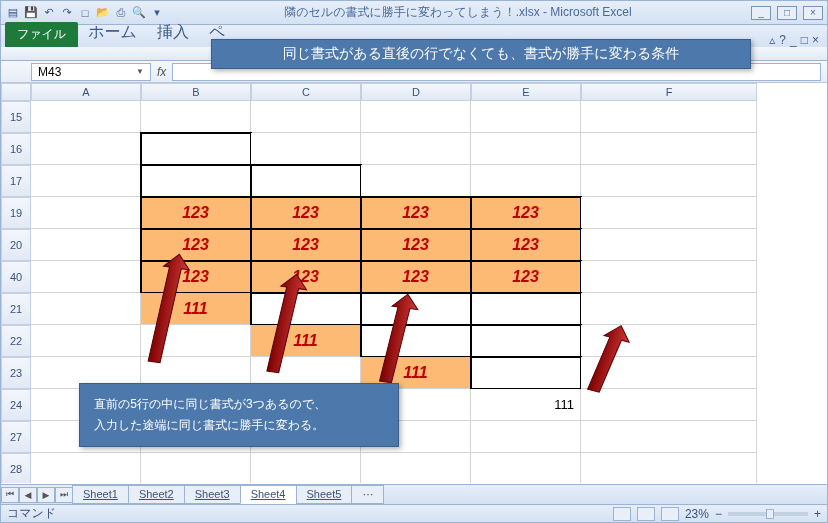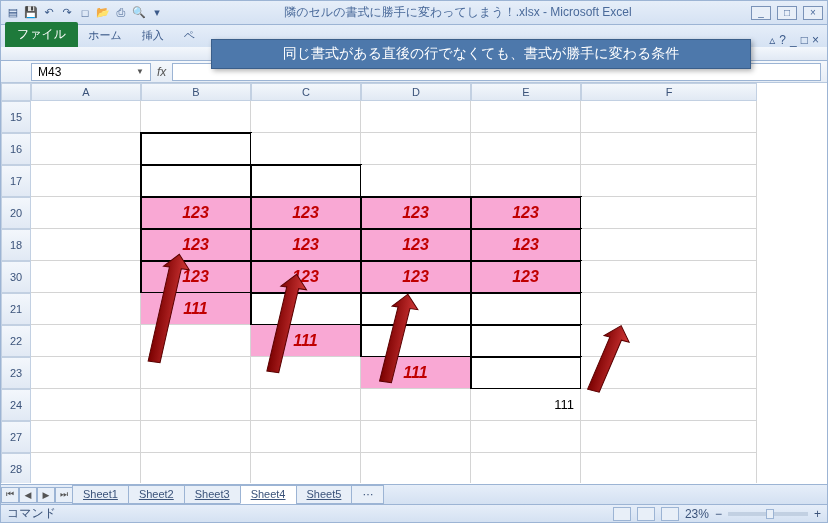--- a/index.html
+++ b/index.html
@@ -5,40 +5,40 @@
 *{margin:0;padding:0;box-sizing:border-box;font-family:"MS PGothic","Meiryo",sans-serif;font-size:12px;}
 body{background:#fff;width:828px;height:523px;overflow:hidden;position:relative;border:1px solid #9cb4d4;}
 .titlebar{height:24px;background:linear-gradient(#e6eef9,#d5e2f3);display:flex;align-items:center;padding:0 4px;border-bottom:1px solid #9cb4d4;}
 .qat{display:flex;gap:2px;align-items:center;}
 .qat span{width:16px;height:16px;display:flex;align-items:center;justify-content:center;color:#3b5a8a;font-size:11px;}
 .title{flex:1;text-align:center;color:#4a6a9a;font-size:12px;}
 .winbtns{display:flex;gap:6px;}
 .winbtns span{width:20px;height:14px;border:1px solid #7a93b8;display:flex;align-items:center;justify-content:center;color:#4a6a9a;font-size:10px;background:#e8eff8;}
 .ribbon-tabs{height:22px;background:linear-gradient(#e6eef9,#d5e2f3);display:flex;align-items:flex-end;padding-left:4px;}
 .file-tab{background:#1e7a3b;color:#fff;padding:4px 12px;font-size:12px;border-radius:2px 2px 0 0;}
-.tab{padding:4px 10px;color:#3b5a8a;font-size:11px;}
+.tab{padding:4px 10px;color:#3b5a8a;font-size:16px;}
 .ribbon-help{margin-left:auto;padding:0 8px;color:#3b5a8a;display:flex;gap:4px;}
 .ribbon-area{height:14px;background:linear-gradient(#f3f7fc,#e1e9f4);border-bottom:1px solid #9cb4d4;}
 .callout-top{position:absolute;top:38px;left:210px;width:540px;height:30px;background:#4d78ab;border:1px solid #3a5e8a;display:flex;align-items:center;justify-content:center;color:#fff;font-size:14px;box-shadow:2px 2px 5px rgba(0,0,0,.3);z-index:50;}
 .namebox-row{height:22px;background:linear-gradient(#f5f8fc,#e6edf6);border-bottom:1px solid #b7c8de;display:flex;align-items:center;}
 .namebox{width:120px;height:18px;background:#fff;border:1px solid #9cb4d4;margin-left:30px;display:flex;align-items:center;padding:0 6px;font-size:12px;}
 .namebox .dd{margin-left:auto;font-size:8px;color:#555;}
 .fx{margin-left:6px;color:#555;font-style:italic;}
 .formula{flex:1;height:18px;background:#fff;border:1px solid #9cb4d4;margin:0 6px;}
 .grid-wrap{position:relative;height:400px;overflow:hidden;background:#fff;}
 .grid{position:relative;}
 .colheads{display:flex;height:18px;}
 .rowhead,.colhead{background:linear-gradient(#f3f7fc,#e1e9f4);border:1px solid #c2d0e2;display:flex;align-items:center;justify-content:center;color:#3b537a;font-size:11px;}
 .corner{width:30px;height:18px;background:linear-gradient(#f3f7fc,#e1e9f4);border:1px solid #c2d0e2;}
 .colhead{height:18px;}
 .rows{}
 .row{display:flex;height:32px;}
 .rowhead{width:30px;}
 .cell{border-right:1px solid #d4d4d4;border-bottom:1px solid #d4d4d4;background:#fff;display:flex;align-items:center;justify-content:center;font-size:14px;}
-.yellow{background:#f9a8d4;}
+.yellow{background:#fdba74;}
 .redtext{color:#c00000;font-weight:bold;font-style:italic;font-size:16px;}
 .blackbox{outline:2px solid #000;outline-offset:-1px;}
 .plain{color:#000;font-size:13px;justify-content:flex-end;padding-right:6px;}
 .arrow{position:absolute;z-index:40;pointer-events:none;}
 .callout{position:absolute;background:#4d78ab;border:1px solid #3a5e8a;color:#fff;padding:10px 14px;font-size:13px;line-height:1.6;box-shadow:2px 2px 5px rgba(0,0,0,.3);z-index:45;}
 .sheets{position:absolute;bottom:18px;left:0;right:0;height:20px;background:linear-gradient(#e6eef9,#d4e1f2);border-top:1px solid #9cb4d4;display:flex;align-items:center;}
 .sheet-nav{display:flex;gap:0;}
 .sheet-nav span{width:18px;height:16px;border:1px solid #9cb4d4;background:#e8eff8;display:flex;align-items:center;justify-content:center;font-size:9px;color:#555;}
 .sheet-tab{padding:2px 10px;border:1px solid #9cb4d4;background:#e8eff8;font-size:11px;color:#3b537a;margin-left:-1px;text-decoration:underline;}
 .sheet-tab.active{background:#fff;border-bottom:1px solid #fff;}
@@ -130,39 +130,39 @@
         <div class="row">
           <div class="rowhead">17</div>
           <div class="cell" style="width:110px"></div>
           <div class="cell blackbox" style="width:110px"></div>
           <div class="cell blackbox" style="width:110px"></div>
           <div class="cell" style="width:110px"></div>
           <div class="cell" style="width:110px"></div>
           <div class="cell" style="width:176px"></div>
         </div>
         <div class="row">
+          <div class="rowhead">19</div>
+          <div class="cell" style="width:110px"></div>
+          <div class="cell yellow redtext blackbox" style="width:110px">123</div>
+          <div class="cell yellow redtext blackbox" style="width:110px">123</div>
+          <div class="cell yellow redtext blackbox" style="width:110px">123</div>
+          <div class="cell yellow redtext blackbox" style="width:110px">123</div>
+          <div class="cell" style="width:176px"></div>
+        </div>
+        <div class="row">
           <div class="rowhead">20</div>
           <div class="cell" style="width:110px"></div>
           <div class="cell yellow redtext blackbox" style="width:110px">123</div>
           <div class="cell yellow redtext blackbox" style="width:110px">123</div>
           <div class="cell yellow redtext blackbox" style="width:110px">123</div>
           <div class="cell yellow redtext blackbox" style="width:110px">123</div>
           <div class="cell" style="width:176px"></div>
         </div>
         <div class="row">
-          <div class="rowhead">18</div>
-          <div class="cell" style="width:110px"></div>
-          <div class="cell yellow redtext blackbox" style="width:110px">123</div>
-          <div class="cell yellow redtext blackbox" style="width:110px">123</div>
-          <div class="cell yellow redtext blackbox" style="width:110px">123</div>
-          <div class="cell yellow redtext blackbox" style="width:110px">123</div>
-          <div class="cell" style="width:176px"></div>
-        </div>
-        <div class="row">
-          <div class="rowhead">30</div>
+          <div class="rowhead">40</div>
           <div class="cell" style="width:110px"></div>
           <div class="cell yellow redtext blackbox" style="width:110px">123</div>
           <div class="cell yellow redtext blackbox" style="width:110px">123</div>
           <div class="cell yellow redtext blackbox" style="width:110px">123</div>
           <div class="cell yellow redtext blackbox" style="width:110px">123</div>
           <div class="cell" style="width:176px"></div>
         </div>
         <div class="row">
           <div class="rowhead">21</div>
           <div class="cell" style="width:110px"></div>
@@ -250,20 +250,22 @@
   <svg class="arrow" style="left:258px;top:190px" width="50" height="110">
     <polygon points="30,0 42,14 34,14 26,100 14,100 22,14 16,14" fill="url(#g1)" stroke="#5a0000" stroke-width="1" transform="rotate(8 25 55)"></polygon>
   </svg>
   <svg class="arrow" style="left:370px;top:210px" width="50" height="100">
     <polygon points="30,0 42,14 34,14 26,90 14,90 22,14 16,14" fill="url(#g1)" stroke="#5a0000" stroke-width="1" transform="rotate(8 25 50)"></polygon>
   </svg>
   <svg class="arrow" style="left:580px;top:240px" width="50" height="80">
     <polygon points="30,0 42,14 34,14 26,70 14,70 22,14 16,14" fill="url(#g1)" stroke="#5a0000" stroke-width="1" transform="rotate(15 25 40)"></polygon>
   </svg>
 
+  <div class="callout" style="left:78px;top:300px;width:320px"><span style="white-space:pre-line">直前の5行の中に同じ書式が3つあるので、
+入力した途端に同じ書式に勝手に変わる。</span></div>
 </div>
 
 <div class="sheets">
   <div class="sheet-nav">
     <span>⏮</span>
     <span>◀</span>
     <span>▶</span>
     <span>⏭</span>
   </div>
   <div id="sheettabs" style="display:flex">

